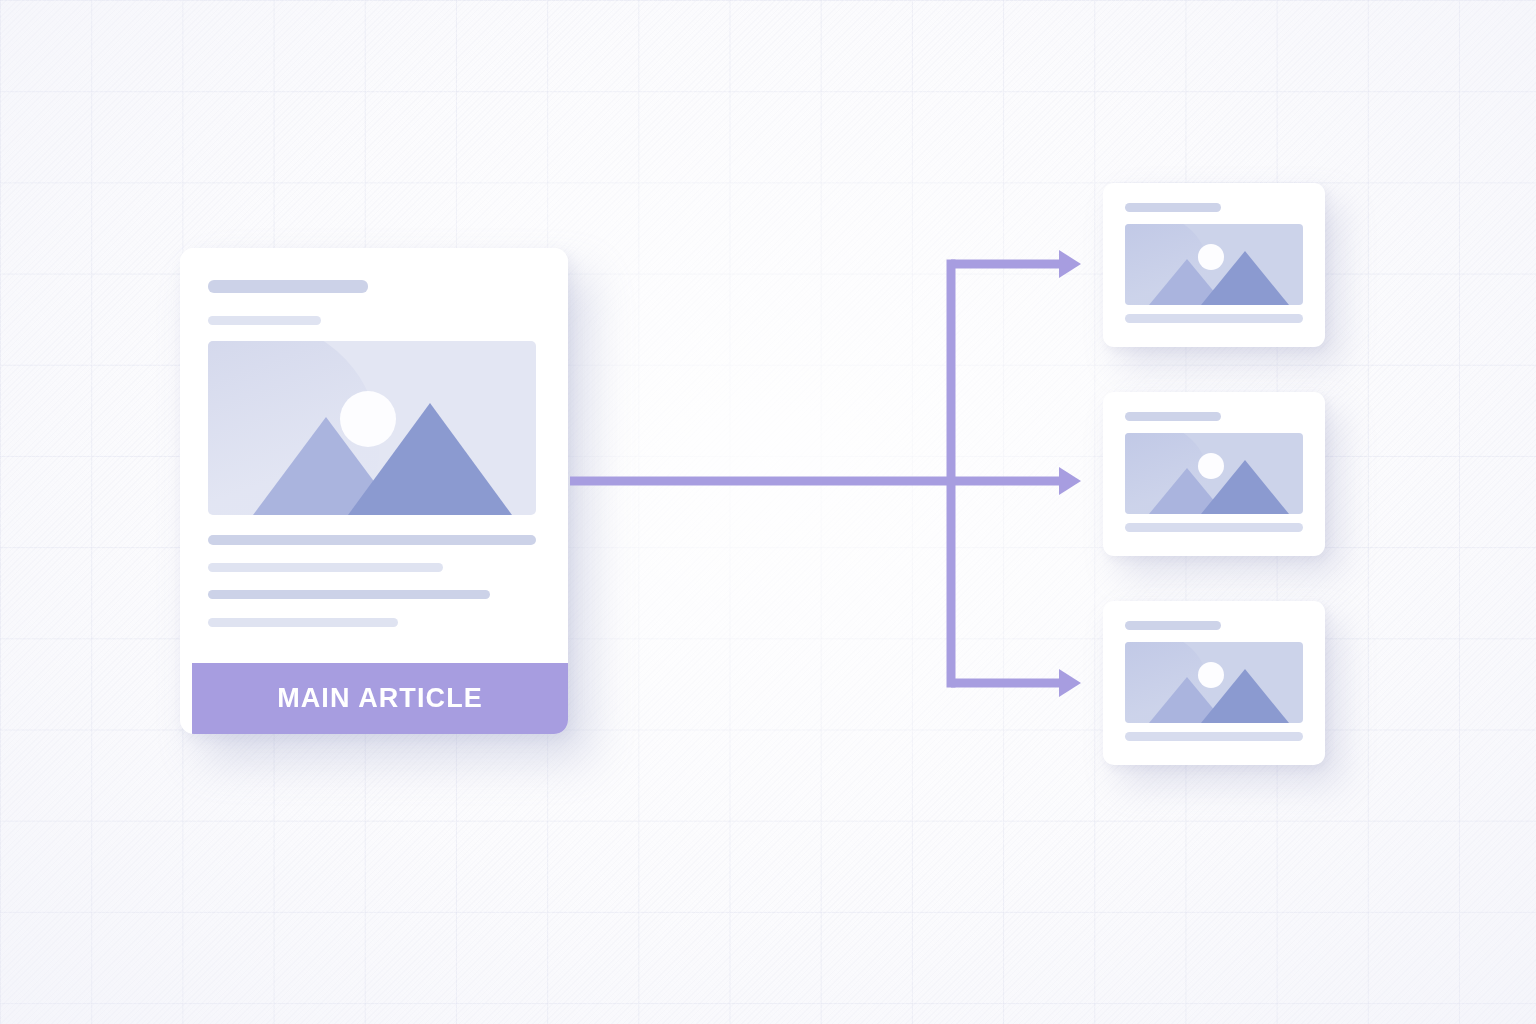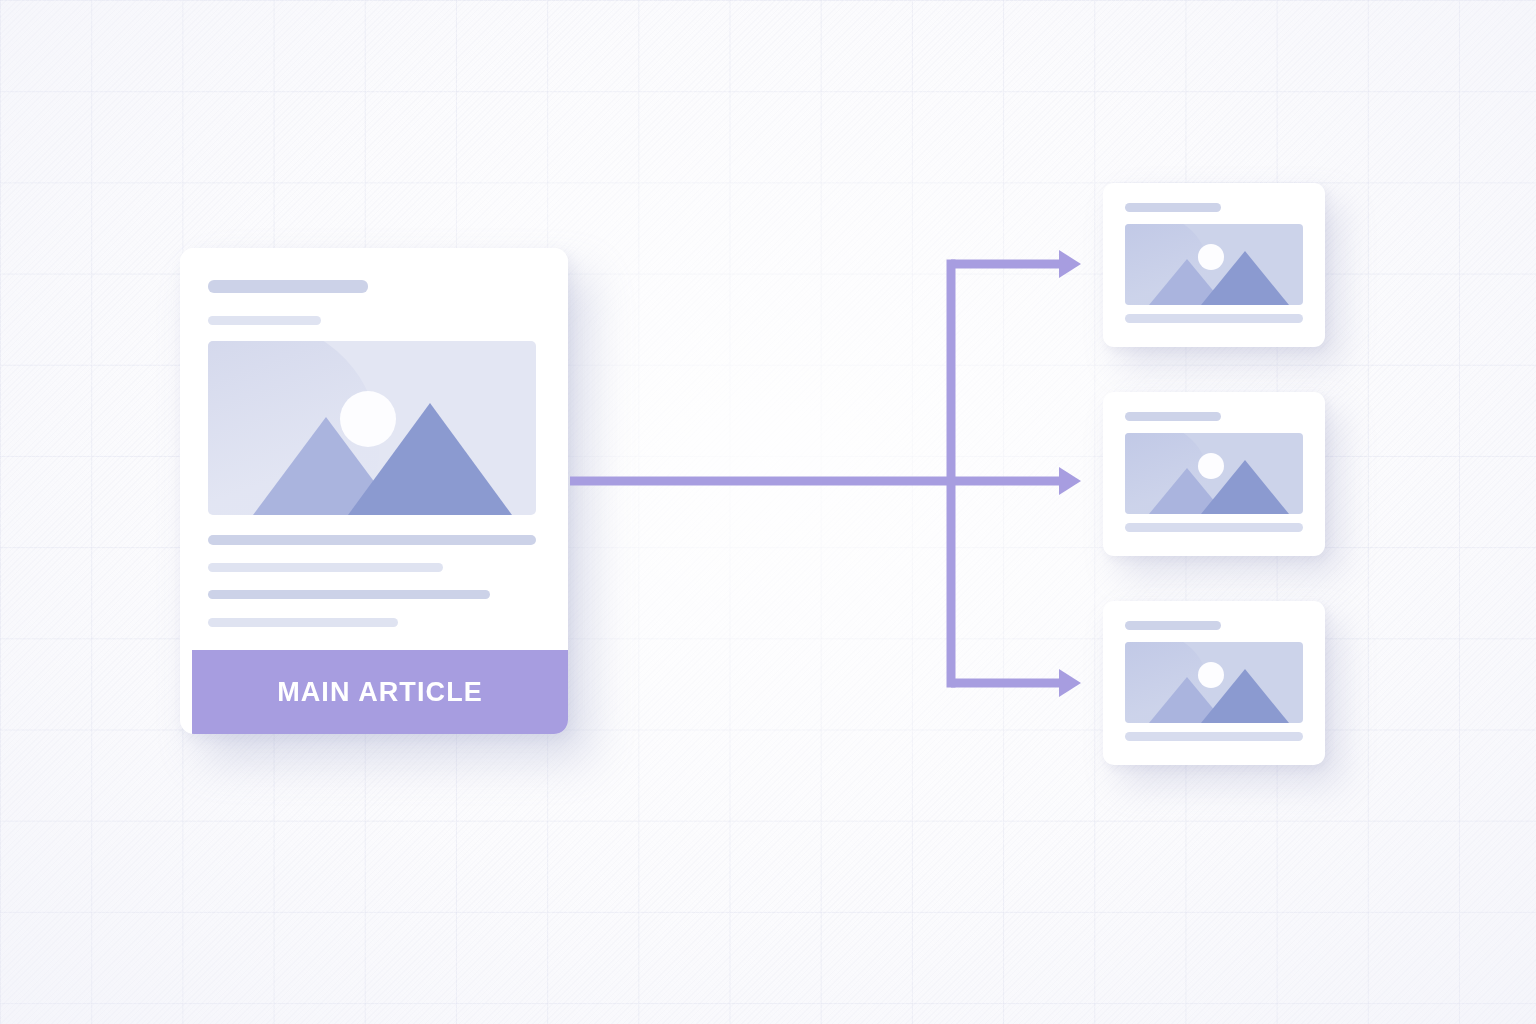--- a/index.html
+++ b/index.html
@@ -96,21 +96,21 @@
   }
 
   .main-body-line-1 { left: 28px; top: 287px; width: 328px; height: 10px; }
   .main-body-line-2 { left: 28px; top: 315px; width: 235px; height: 9px;  }
   .main-body-line-3 { left: 28px; top: 342px; width: 282px; height: 9px;  }
   .main-body-line-4 { left: 28px; top: 370px; width: 190px; height: 9px;  }
 
   .main-footer {
     position: absolute;
     left: 0; right: 0; bottom: 0;
-    height: 84px;
+    height: 71px;
     background: #a79de0;
     display: flex;
     align-items: center;
     justify-content: center;
     margin-left: 12px;
   }
   .main-footer-label {
     color: #ffffff;
     font-size: 27px;
     font-weight: 600;

